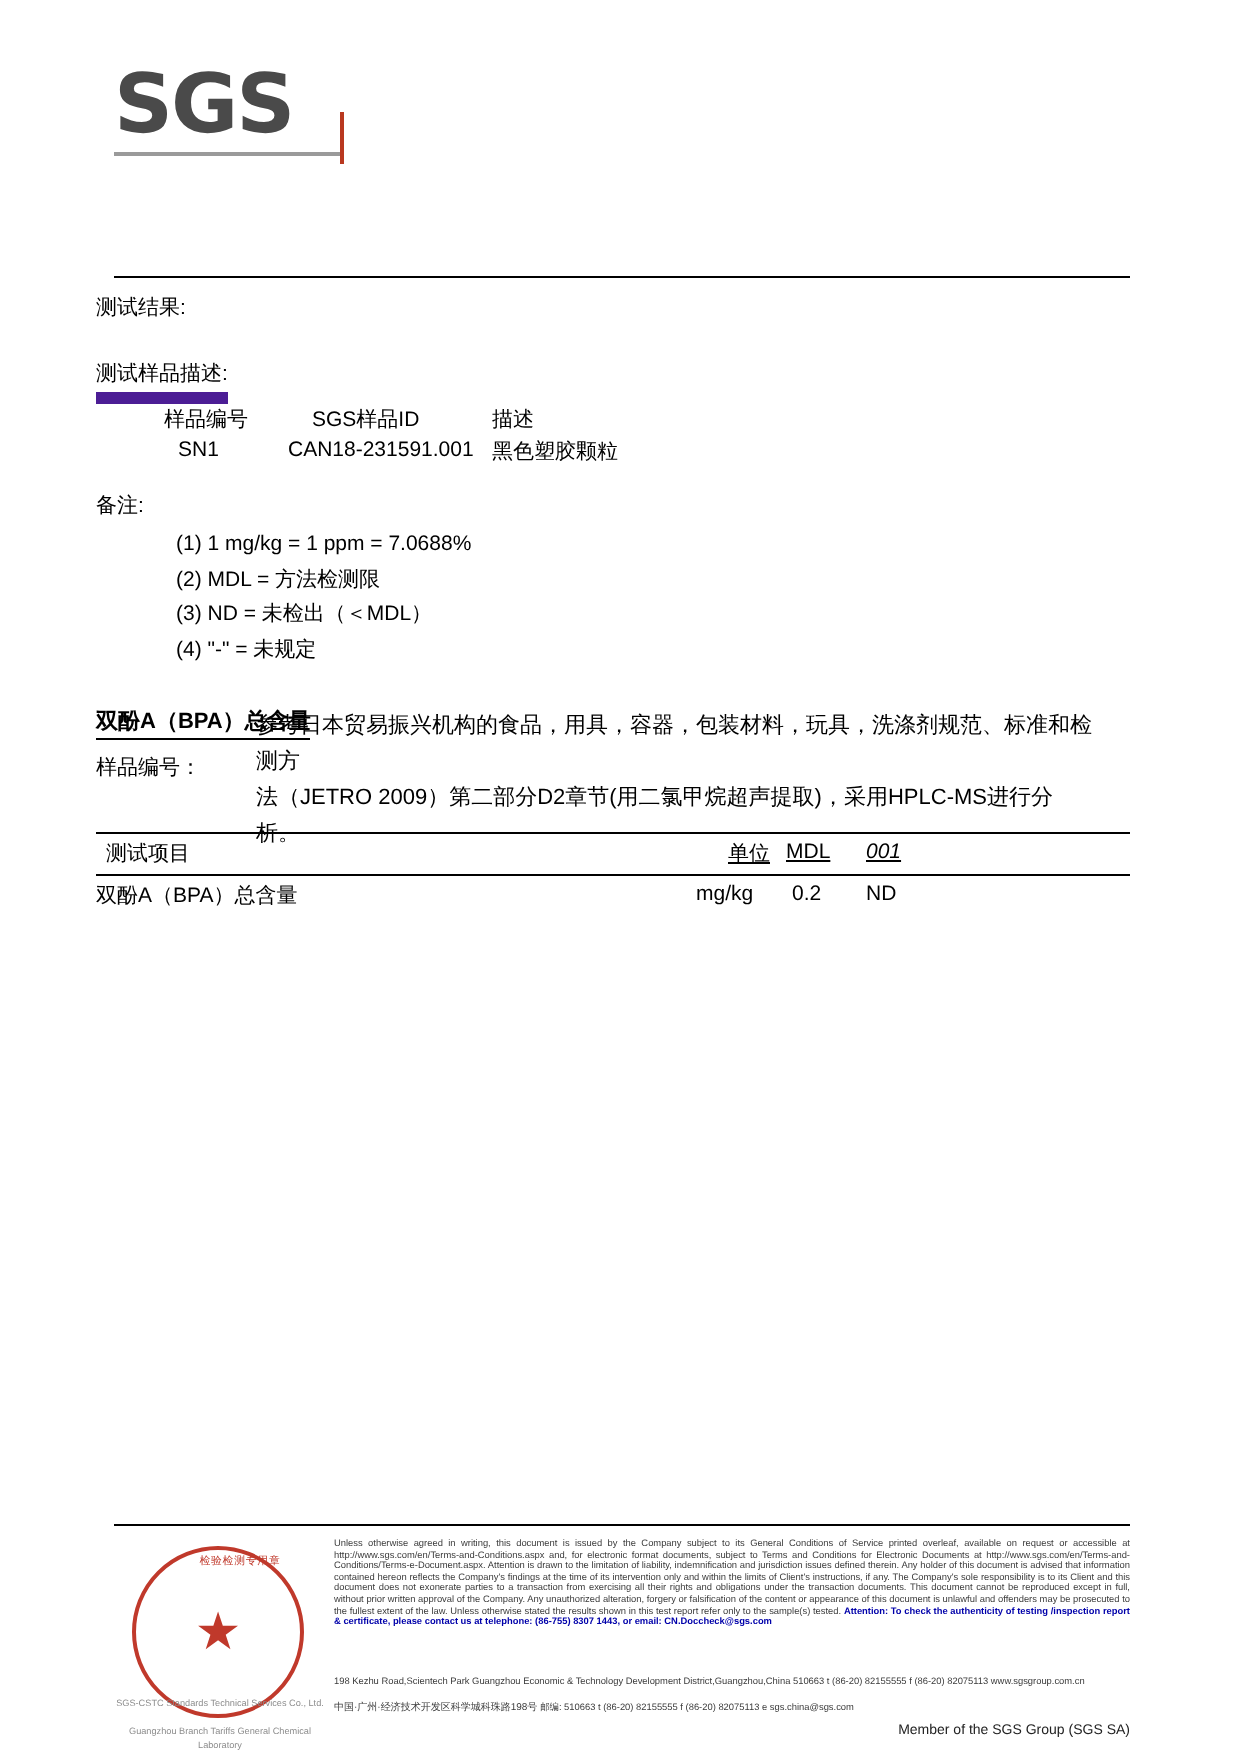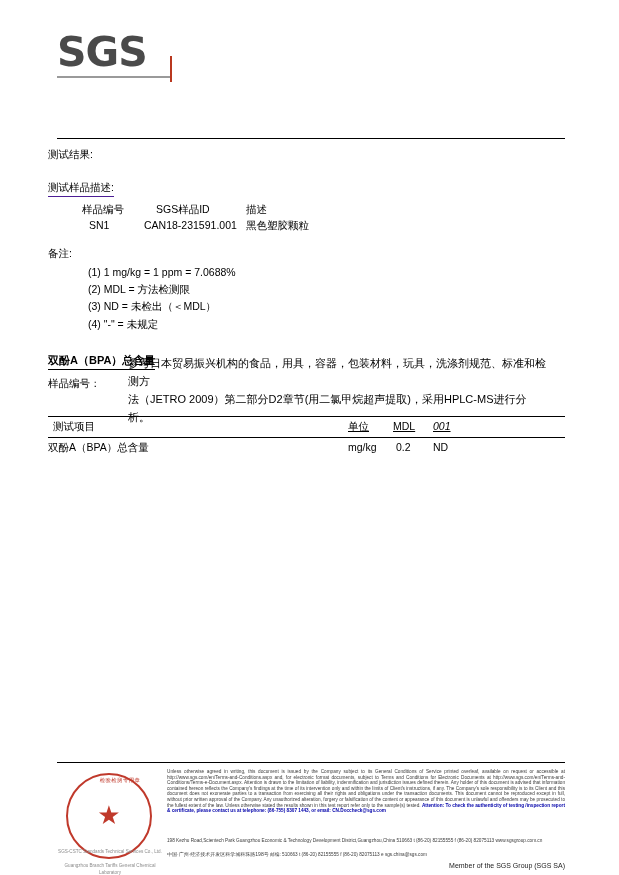--- a/index.html
+++ b/index.html
@@ -103,21 +103,21 @@
   .line {
     position: absolute;
     font-size: 10.5px;
     line-height: 15px;
     white-space: nowrap;
   }
   .results-label { left: 48px; top: 147px; }
 
   .sample-desc-label {
     left: 48px; top: 180px;
-    border-bottom: 1px solid #4c1d95;
+    border-bottom: 6px solid #4c1d95;
     padding-bottom: 1px;
   }
 
   .tbl-head {
     position: absolute;
     left: 82px;
     top: 203px;
     width: 420px;
     font-size: 10.5px;
   }
@@ -188,21 +188,21 @@
   .test-head {
     position: absolute;
     left: 48px;
     top: 420px;
     width: 517px;
     height: 16px;
     font-size: 10.5px;
   }
   .test-head span { position: absolute; top: 0; }
   .tc-item { left: 5px; }
-  .tc-unit { left: 300px; text-decoration: underline; }
+  .tc-unit { left: 316px; text-decoration: underline; }
   .tc-mdl  { left: 345px; text-decoration: underline; }
   .tc-res  { left: 385px; text-decoration: underline; font-style: italic; }
   .hr-test-mid {
     position: absolute;
     left: 48px;
     top: 437px;
     width: 517px;
     height: 1px;
     background: #000;
   }

